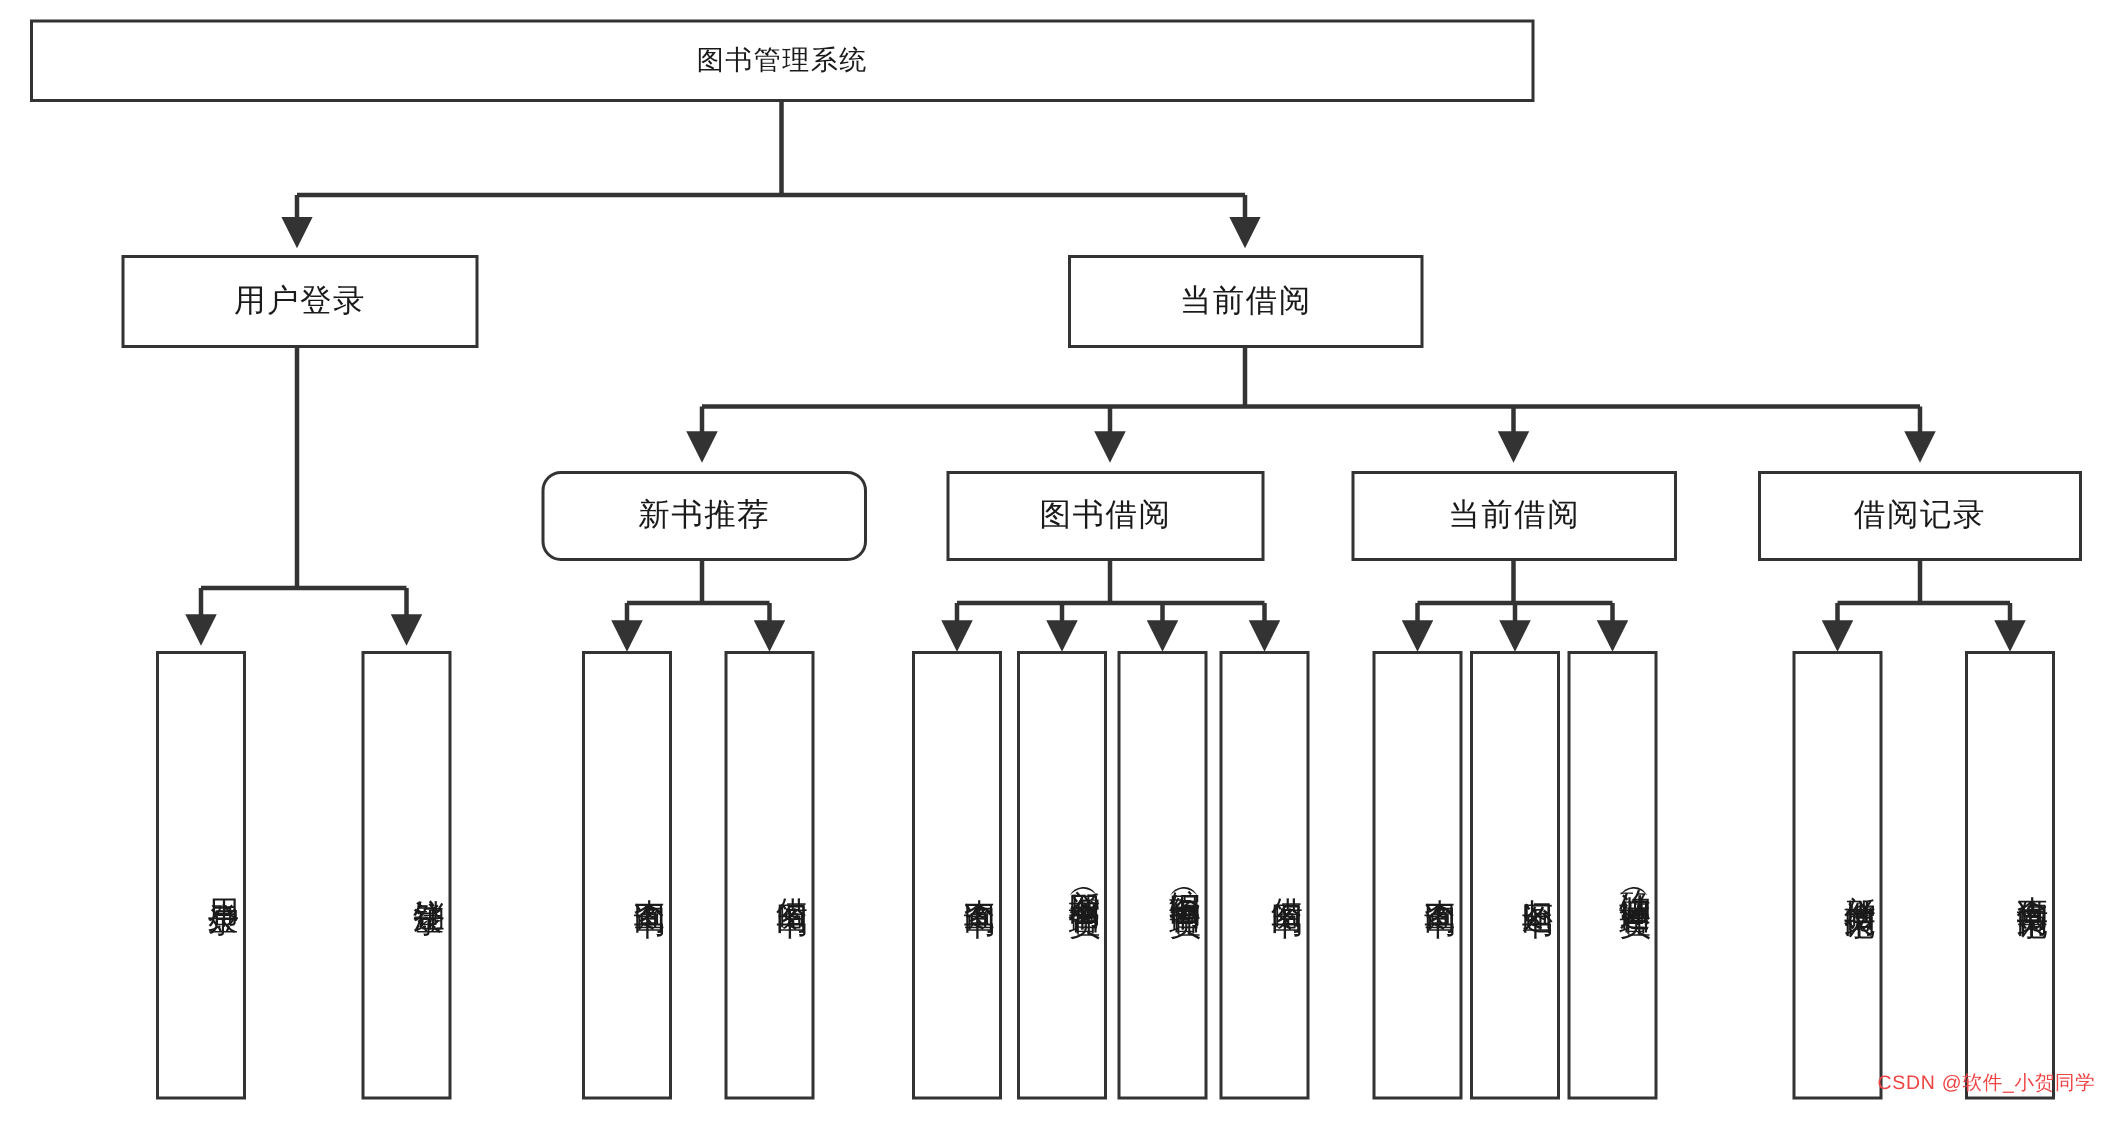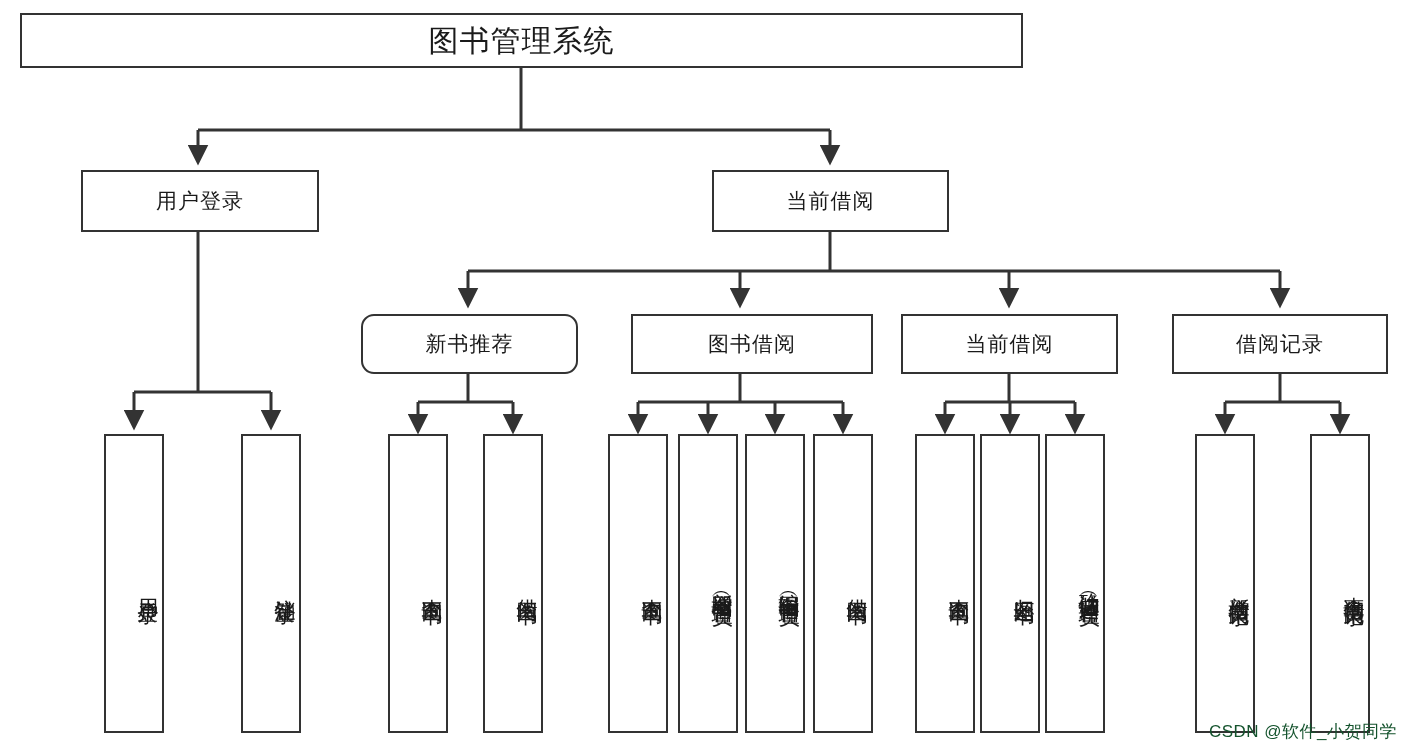--- a/index.html
+++ b/index.html
@@ -34,21 +34,21 @@
     align-items: center;
     justify-content: center;
     color: #1a1a1a;
   }
   .node.horiz {
     font-size: 21px;
     letter-spacing: 1px;
     line-height: 1.2;
   }
   .node.root {
-    font-size: 30px;
+    font-size: 18px;
   }
   .node.vert {
     writing-mode: vertical-rl;
     text-orientation: upright;
     font-size: 21px;
     letter-spacing: 2px;
     align-items: flex-start;
     justify-content: center;
     padding-top: 4px;
   }
@@ -57,23 +57,23 @@
     padding-top: 2px;
   }
   .node.vert .vlabel {
     writing-mode: vertical-rl;
     text-orientation: upright;
     white-space: nowrap;
   }
   .watermark {
     position: absolute;
     right: 8px;
-    bottom: 4px;
-    font-size: 17px;
-    color: #14532d;
+    bottom: 16px;
+    font-size: 13px;
+    color: #ef4444;
     letter-spacing: 0.5px;
     user-select: none;
   }
 </style>
 </head>
 <body>
 
 <div id="canvas">
 
   <svg id="wires" viewBox="0 0 1405 747" xmlns="http://www.w3.org/2000/svg">
@@ -125,21 +125,21 @@
       <path d="M 1340 402 L 1340 424" marker-end="url(#arrow)"></path>
     </g>
   </svg>
 
   <div class="node horiz root" style="left:20px; top:13px; width:1003px; height:55px;">图书管理系统</div>
 
   <div class="node horiz" style="left:81px; top:170px; width:238px; height:62px;">用户登录</div>
   <div class="node horiz" style="left:712px; top:170px; width:237px; height:62px;">当前借阅</div>
 
   <div class="node horiz" style="left:361px; top:314px; width:217px; height:60px;border-radius:13px;">新书推荐</div>
-  <div class="node horiz" style="left:631px; top:314px; width:242px; height:60px;">图书借阅</div>
+  <div class="node horiz" style="left:631px; top:314px; width:212px; height:60px;">图书借阅</div>
   <div class="node horiz" style="left:1172px; top:314px; width:216px; height:60px;">借阅记录</div>
   <div class="node horiz" style="left:901px; top:314px; width:217px; height:60px;">当前借阅</div>
 
   <div class="node vert" style="left:104px; top:434px; width:60px; height:299px;">
     <span class="vlabel">用户登录</span>
   </div>
   <div class="node vert" style="left:241px; top:434px; width:60px; height:299px;">
     <span class="vlabel">注销登录</span>
   </div>
 

